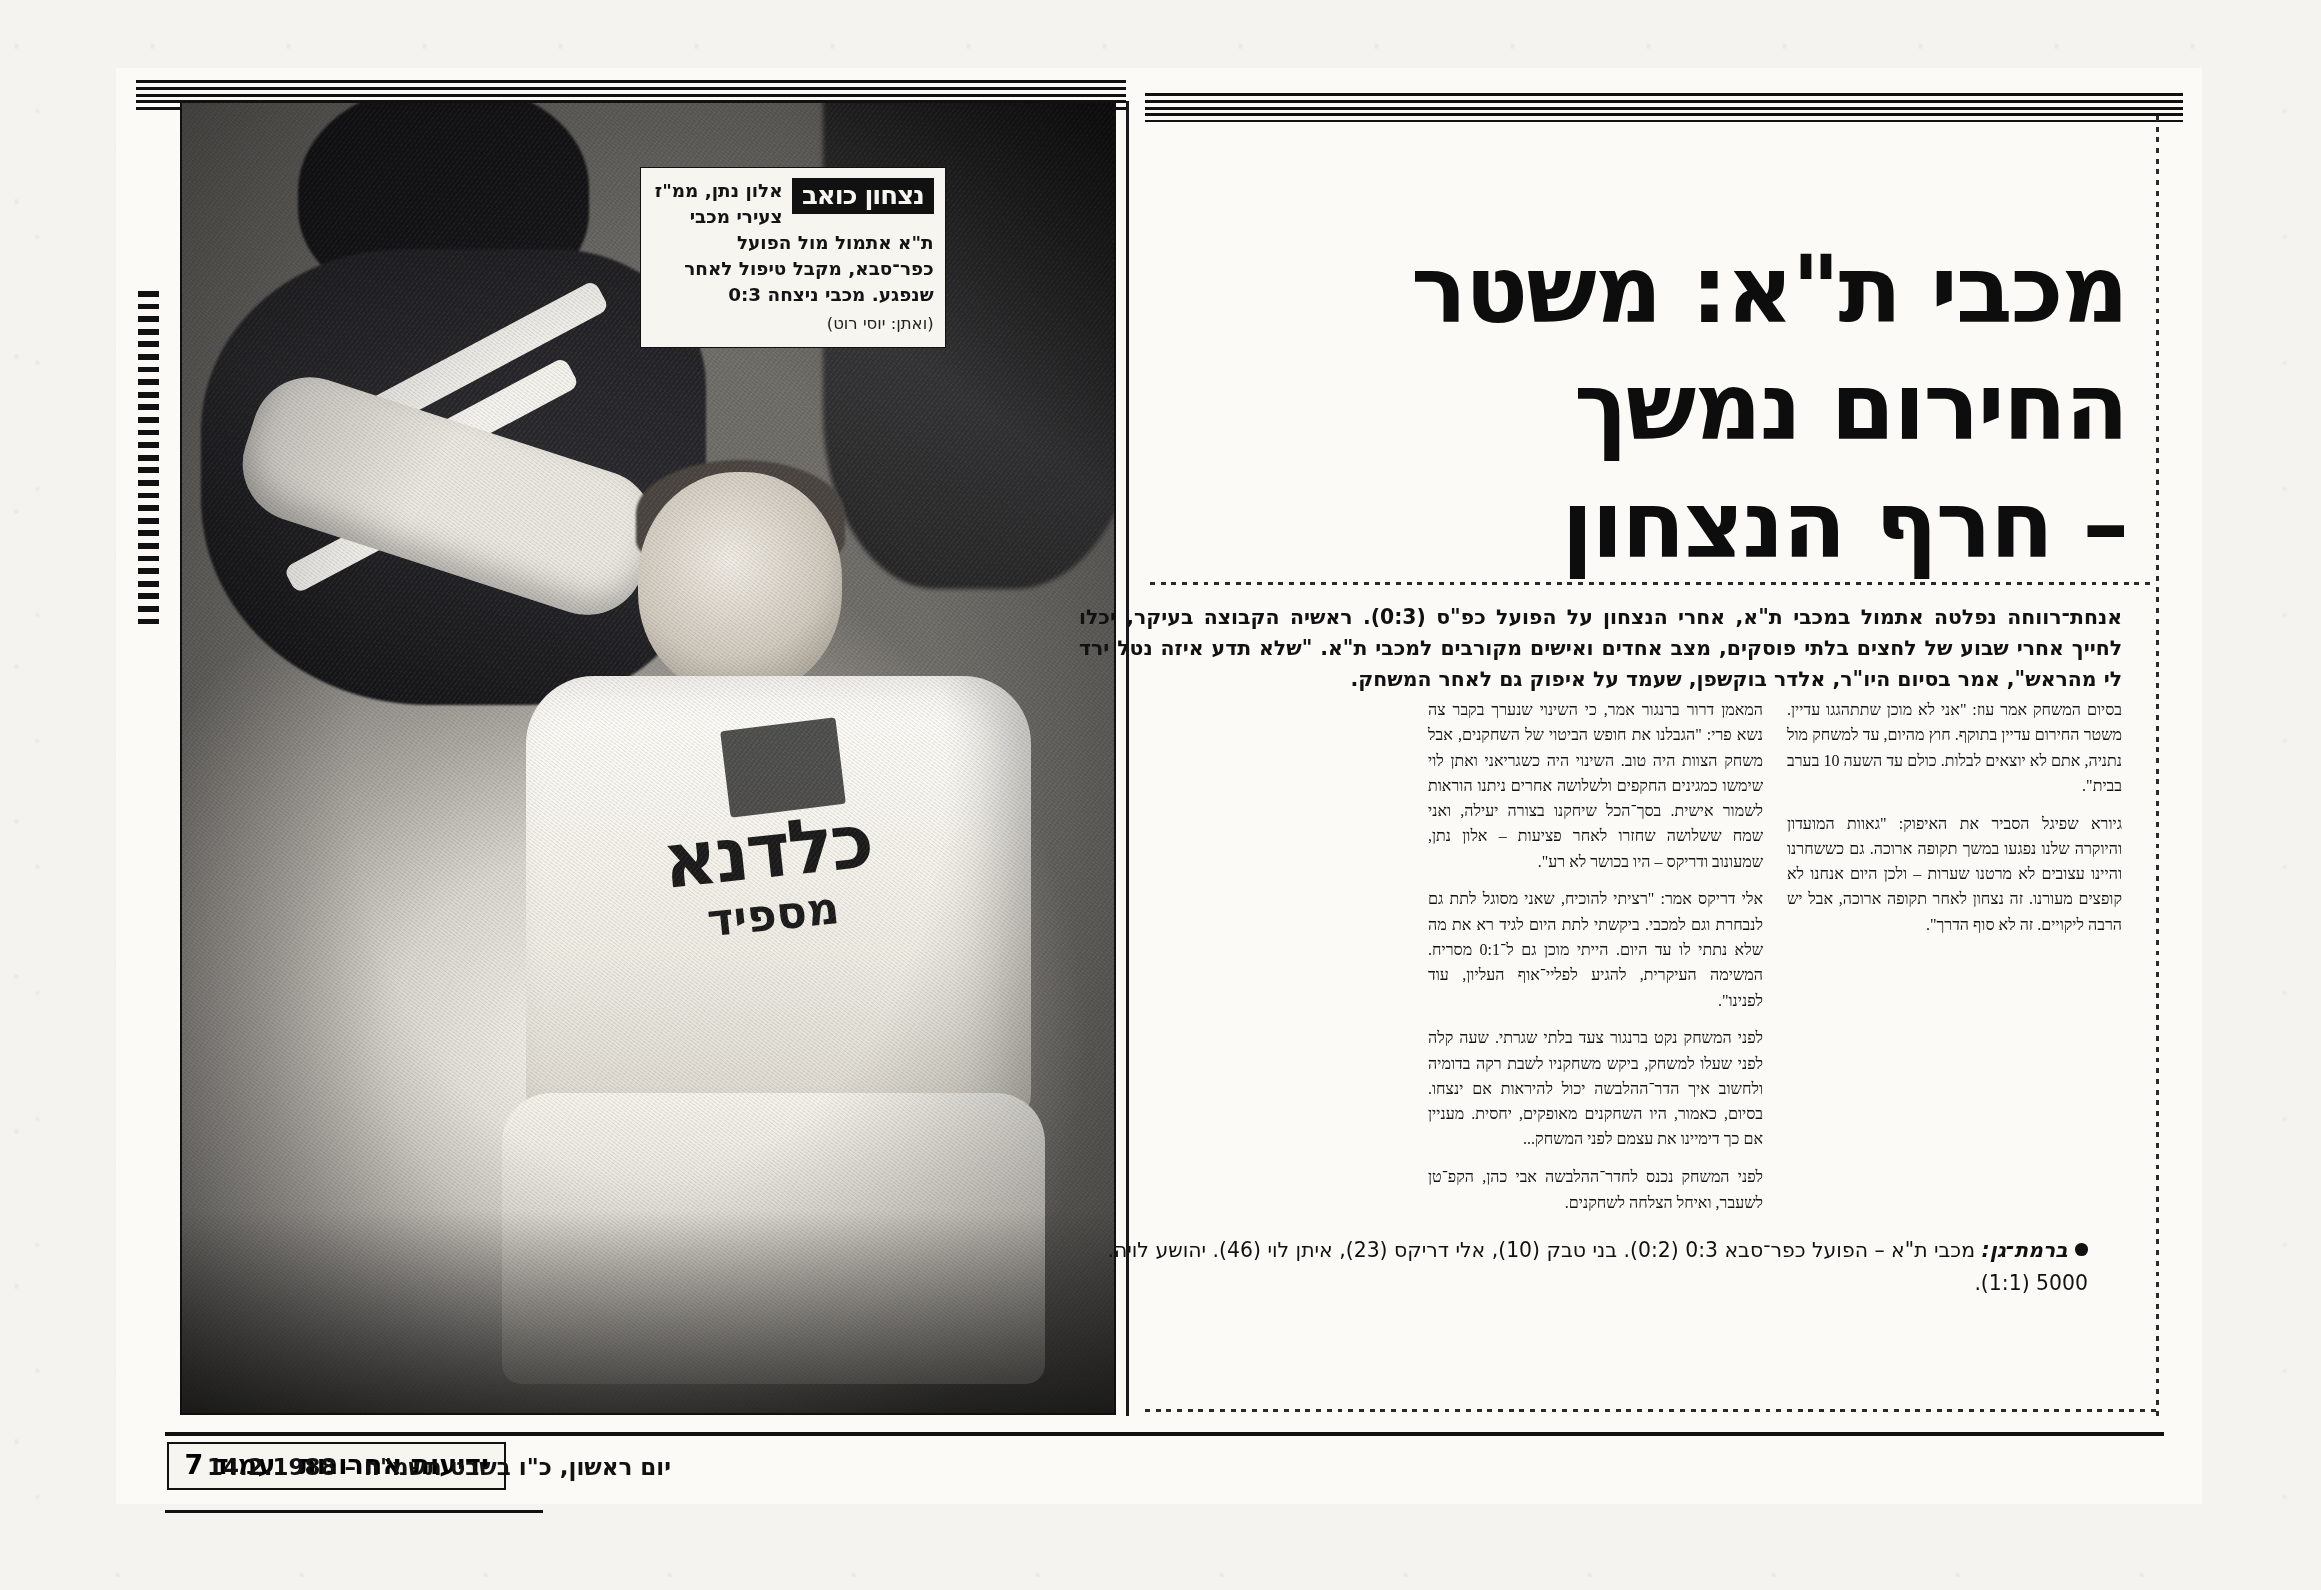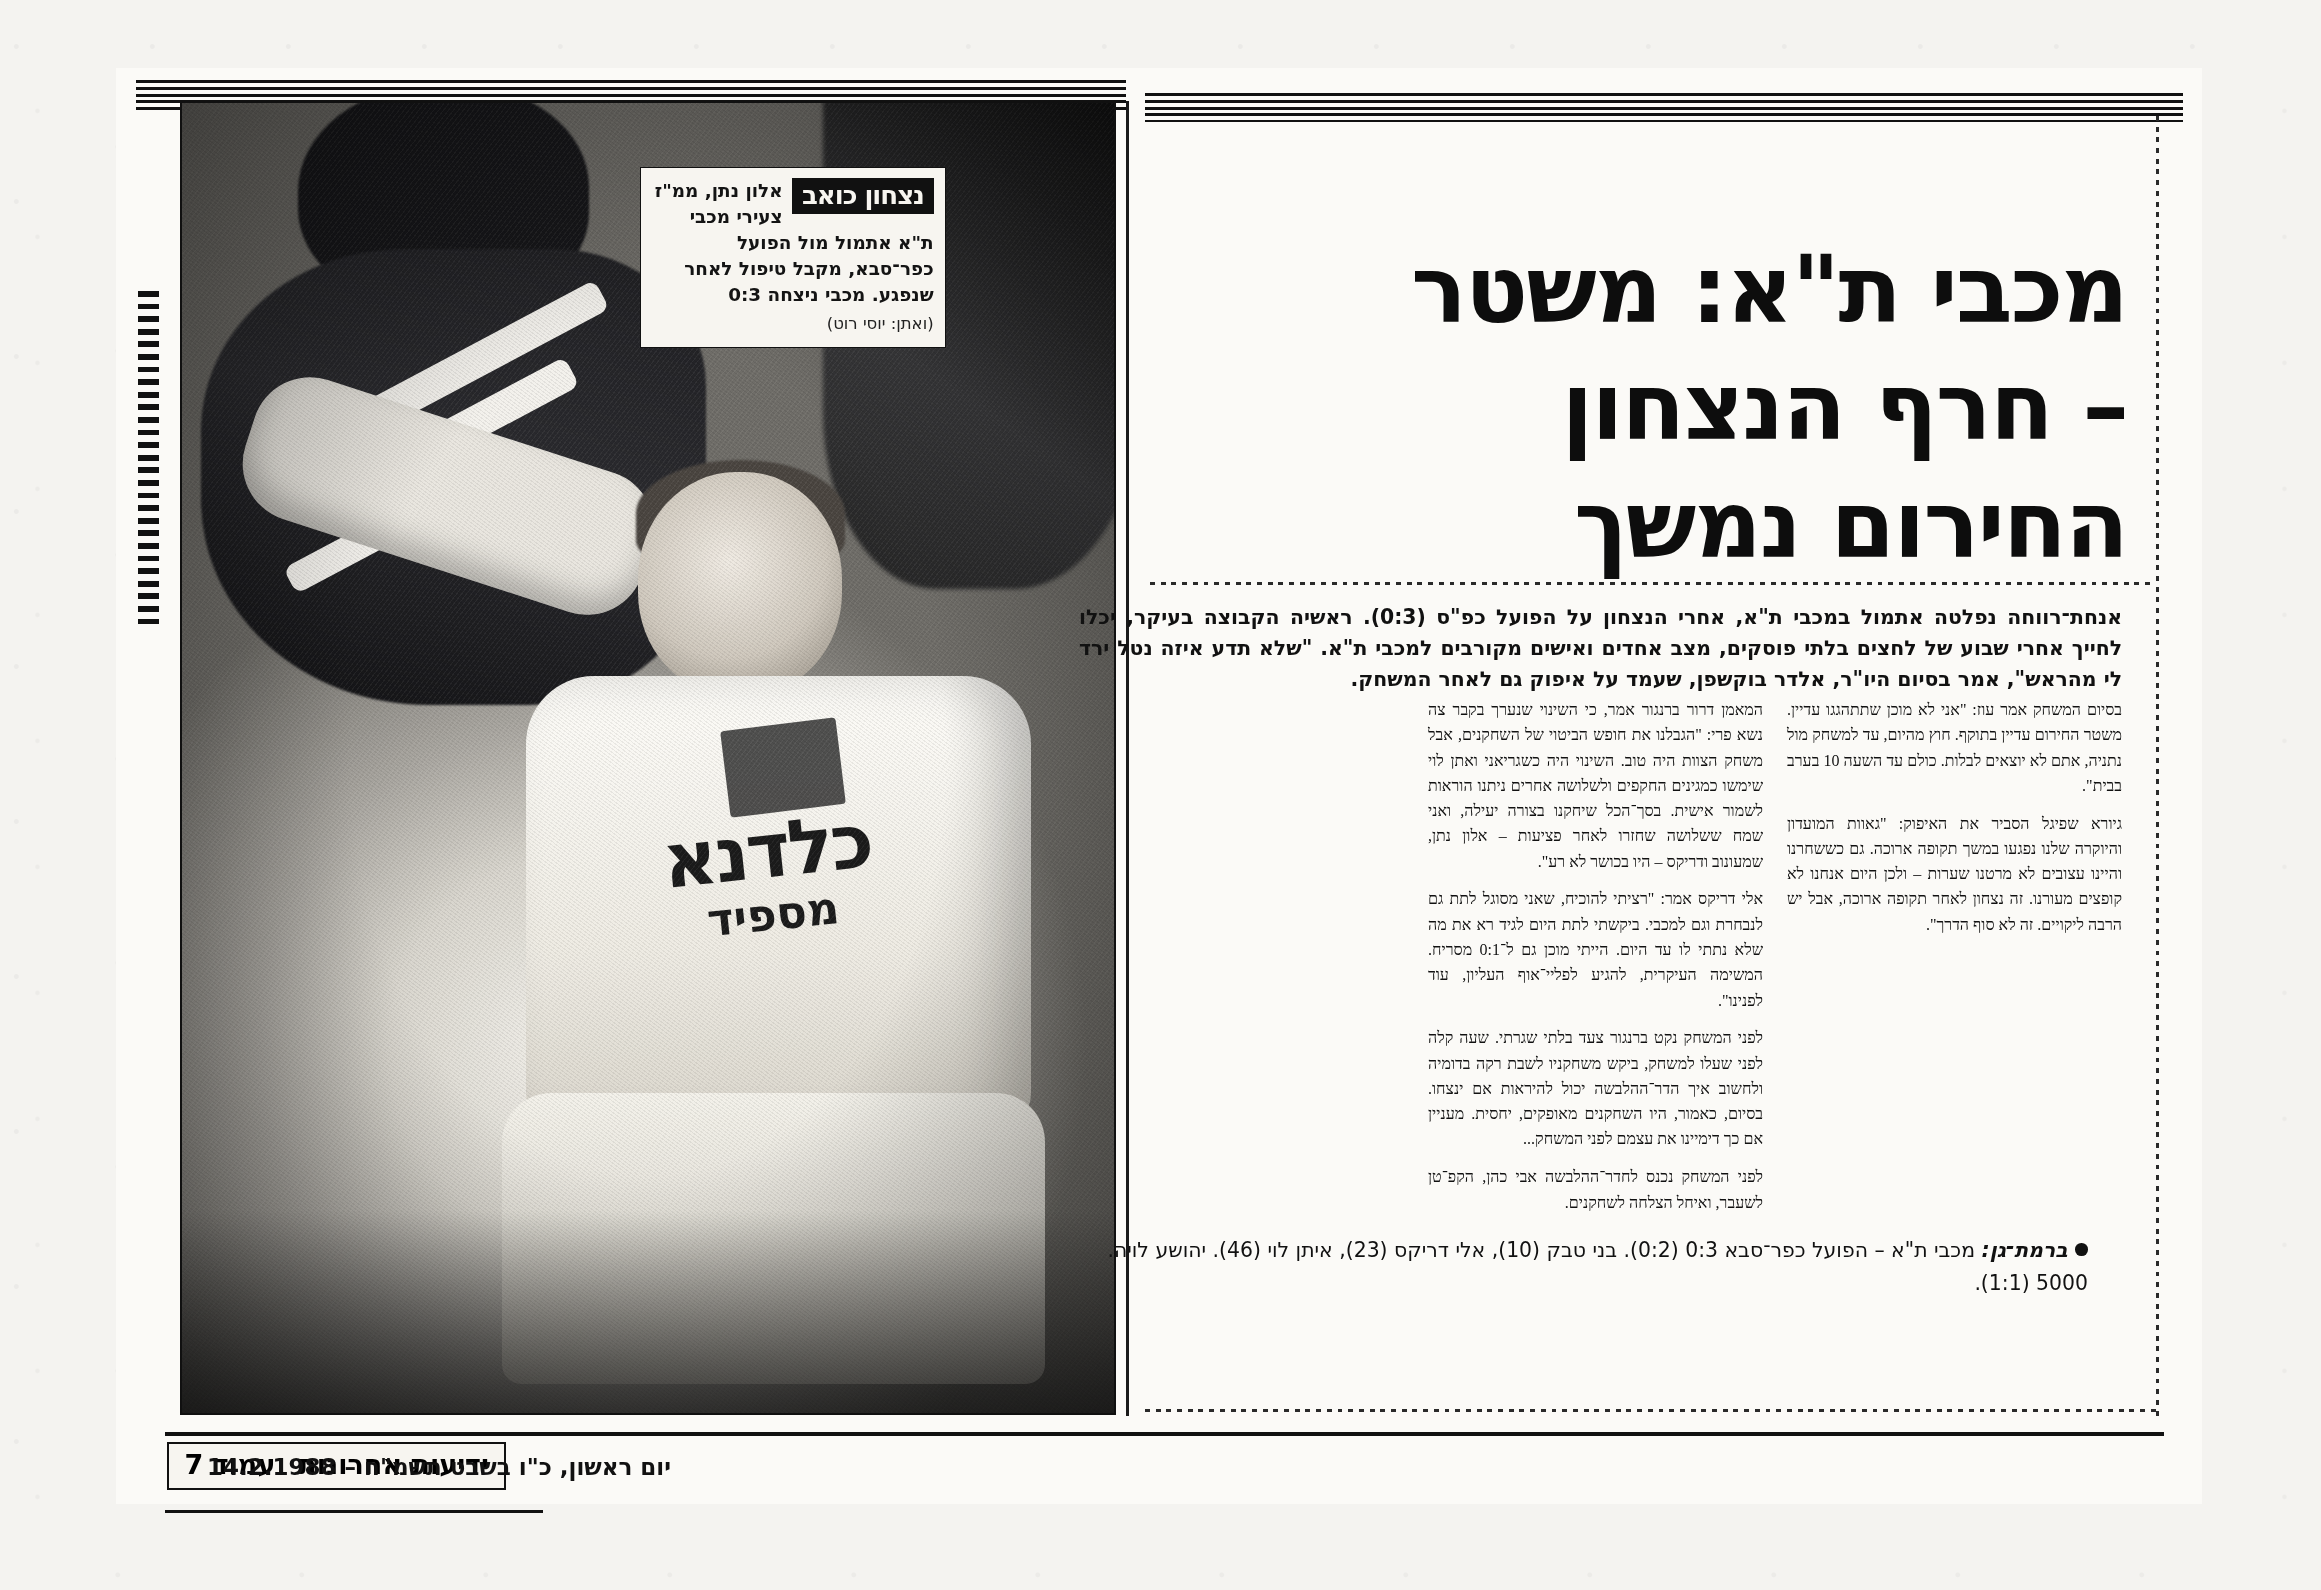--- a/index.html
+++ b/index.html
@@ -375,22 +375,22 @@
   </div>
 
   <div id="caption">
     <span class="cap-head">נצחון כואב</span>
     <div class="cap-body">אלון נתן, ממ"ז צעירי מכבי ת"א אתמול מול הפועל כפר־סבא, מקבל טיפול לאחר שנפגע. מכבי ניצחה 0:3</div>
     <div class="cap-credit">(ואתן: יוסי רוט)</div>
   </div>
 
   <h1 id="headline">
     <span class="ln">מכבי ת"א: משטר</span>
+    <span class="ln">החירום נמשך</span>
     <span class="ln">– חרף הנצחון</span>
-    <span class="ln">החירום נמשך</span>
   </h1>
 
   <div class="dotline" style="left:1150px; top:582px; width:1004px; height:2.9px;"></div>
 
   <div id="lede">אנחת־רווחה נפלטה אתמול במכבי ת"א, אחרי הנצחון על הפועל כפ"ס (0:3). ראשיה הקבוצה בעיקר, יכלו לחייך אחרי שבוע של לחצים בלתי פוסקים, מצב אחדים ואישים מקורבים למכבי ת"א. "שלא תדע איזה נטל ירד לי מהראש", אמר בסיום היו"ר, אלדר בוקשפן, שעמד על איפוק גם לאחר המשחק.</div>
 
   <div class="col" id="col-right">
     <p>בסיום המשחק אמר עוז: "אני לא מוכן שתתהגגו עדיין. משטר החירום עדיין בתוקף. חוץ מהיום, עד למשחק מול נתניה, אתם לא יוצאים לבלות. כולם עד השעה 10 בערב בבית".</p>
     <p>גיורא שפיגל הסביר את האיפוק: "גאוות המועדון והיוקרה שלנו נפגעו במשך תקופה ארוכה. גם כששחרנו והיינו עצובים לא מרטנו שערות – ולכן היום אנחנו לא קופצים מעורנו. זה נצחון לאחר תקופה ארוכה, אבל יש הרבה ליקויים. זה לא סוף הדרך".</p>
   </div>

